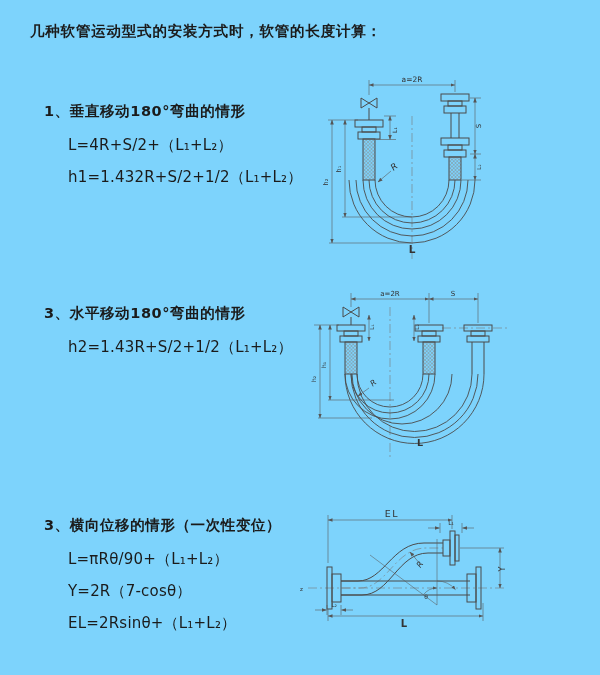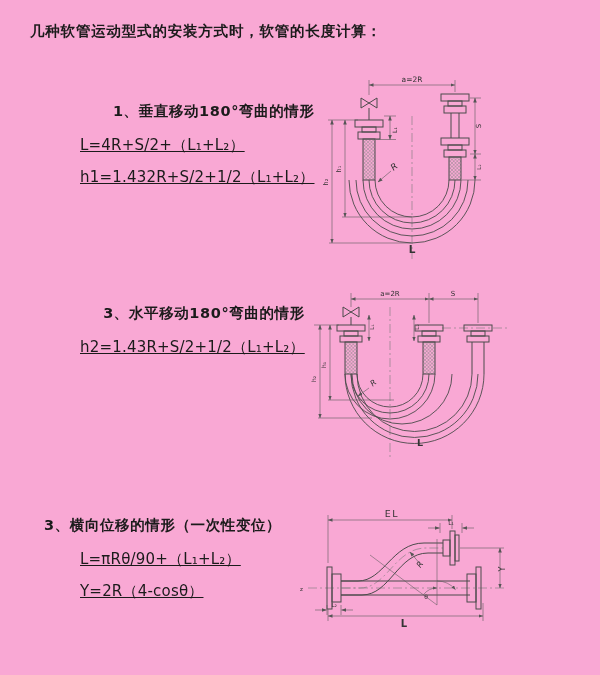--- a/index.html
+++ b/index.html
@@ -1,23 +1,23 @@
 <!DOCTYPE html>
 <html><head>
 <meta charset="utf-8">
 <style>
   html,body{margin:0;padding:0;}
   body{width:600px;height:675px;background:#ffffff;}
-  .page{position:relative;width:600px;height:675px;background:#f9a8d4;overflow:hidden;
+  .page{position:relative;width:600px;height:675px;background:#7dd3fc;overflow:hidden;
         font-family:"DejaVu Sans","Liberation Sans",sans-serif;color:#1b1b1b;}
   .title{position:absolute;left:30px;top:22px;font-size:14.5px;font-weight:600;letter-spacing:0.8px;}
   .sec{position:absolute;left:44px;}
-  .sec-heading{font-size:14.5px;font-weight:600;letter-spacing:0.6px;margin-bottom:14px;text-align:right;}
-  .formula{font-size:15px;font-weight:400;margin-left:36px;margin-bottom:12px;
-           letter-spacing:0.2px;line-height:20px;text-decoration:underline;}
+  .sec-heading{font-size:14.5px;font-weight:600;letter-spacing:0.6px;margin-bottom:14px;}
+  .formula{font-size:15px;font-weight:400;margin-left:24px;margin-bottom:12px;
+           letter-spacing:0.2px;line-height:20px;}
   .diag{position:absolute;}
   svg text{font-family:"DejaVu Sans",sans-serif;fill:#333;}
 </style>
 </head>
 <body>
 
 <div class="page">
 
   <div class="title">几种软管运动型式的安装方式时，软管的长度计算：</div>
 
@@ -28,21 +28,22 @@
   </section>
 
   <section class="sec" style="top:304px">
     <div class="sec-heading">3、水平移动180°弯曲的情形</div>
     <div class="formula">h2=1.43R+S/2+1/2（L₁+L₂）</div>
   </section>
 
   <section class="sec" style="top:516px">
     <div class="sec-heading">3、横向位移的情形（一次性变位）</div>
     <div class="formula">L=πRθ/90+（L₁+L₂）</div>
-    <div class="formula">Y=2R（4-cosθ）</div>
+    <div class="formula">Y=2R（7-cosθ）</div>
+    <div class="formula">EL=2Rsinθ+（L₁+L₂）</div>
   </section>
 
   <svg class="diag" style="left:312px;top:72px" width="270" height="190" viewBox="0 0 270 190">
     <defs>
       <marker id="ae1" viewBox="0 0 8 6" markerWidth="8" markerHeight="6" refX="7.5" refY="3" orient="auto">
         <path d="M0,0L8,3L0,6Z" fill="#555"></path>
         </marker>
       <marker id="as1" viewBox="0 0 8 6" markerWidth="8" markerHeight="6" refX="7.5" refY="3" orient="auto-start-reverse">
         <path d="M0,0L8,3L0,6Z" fill="#555"></path>
         </marker>

